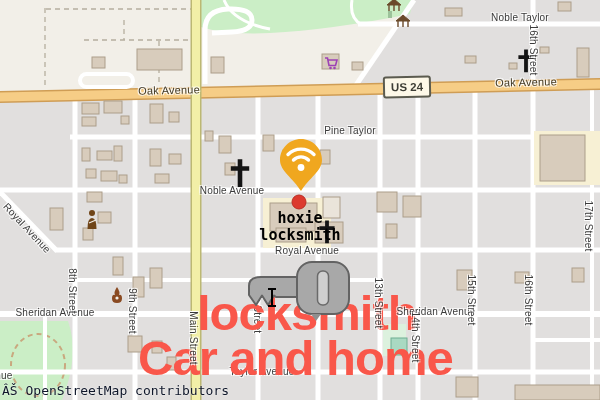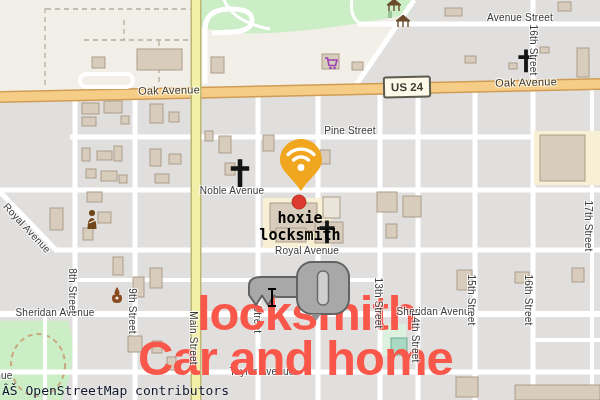--- a/index.html
+++ b/index.html
@@ -189,24 +189,24 @@
       <path d="M387,5 L394,-1 L401,5 Z"></path>
         <path d="M389,5 V11 M394,5 V11 M399,5 V11" stroke-width="1.4"></path>
       <path d="M396,21 L403,15 L410,21 Z"></path>
         <path d="M398,21 V27 M403,21 V27 M408,21 V27" stroke-width="1.4"></path>
     </g>
   </svg>
 
   <div id="bigred1" class="bigred">locksmith</div>
   <div id="bigred2" class="bigred">Car and home</div>
 
-  <span class="lbl" style="left:520px;top:17px;">Avenue Street</span>
+  <span class="lbl" style="left:520px;top:17px;">Noble Taylor</span>
   <span class="lbl road" style="left:169px;top:90px;transform:translate(-50%,-50%) rotate(-1.2deg);">Oak Avenue</span>
   <span class="lbl road" style="left:526px;top:82px;transform:translate(-50%,-50%) rotate(-1.2deg);">Oak Avenue</span>
-  <span class="lbl" style="left:350px;top:130px;">Pine Street</span>
+  <span class="lbl" style="left:350px;top:130px;">Pine Taylor</span>
   <span class="lbl" style="left:232px;top:190px;">Noble Avenue</span>
   <span class="lbl" style="left:307px;top:250px;">Royal Avenue</span>
   <span class="lbl" style="left:27px;top:228px;transform:translate(-50%,-50%) rotate(47deg);">Royal Avenue</span>
   <span class="lbl" style="left:55px;top:312px;">Sheridan Avenue</span>
   <span class="lbl" style="left:436px;top:311px;">Sheridan Avenue</span>
   <span class="lbl under" style="left:262px;top:371px;">Taylor Avenue</span>
   <span class="lbl under" style="left:-20px;top:375px;">Taylor Avenue</span>
   <span class="lbl vert" style="left:193px;top:338px;">Main Street</span>
   <span class="lbl vert" style="left:72px;top:291px;">8th Street</span>
   <span class="lbl vert" style="left:132px;top:311px;">9th Street</span>

